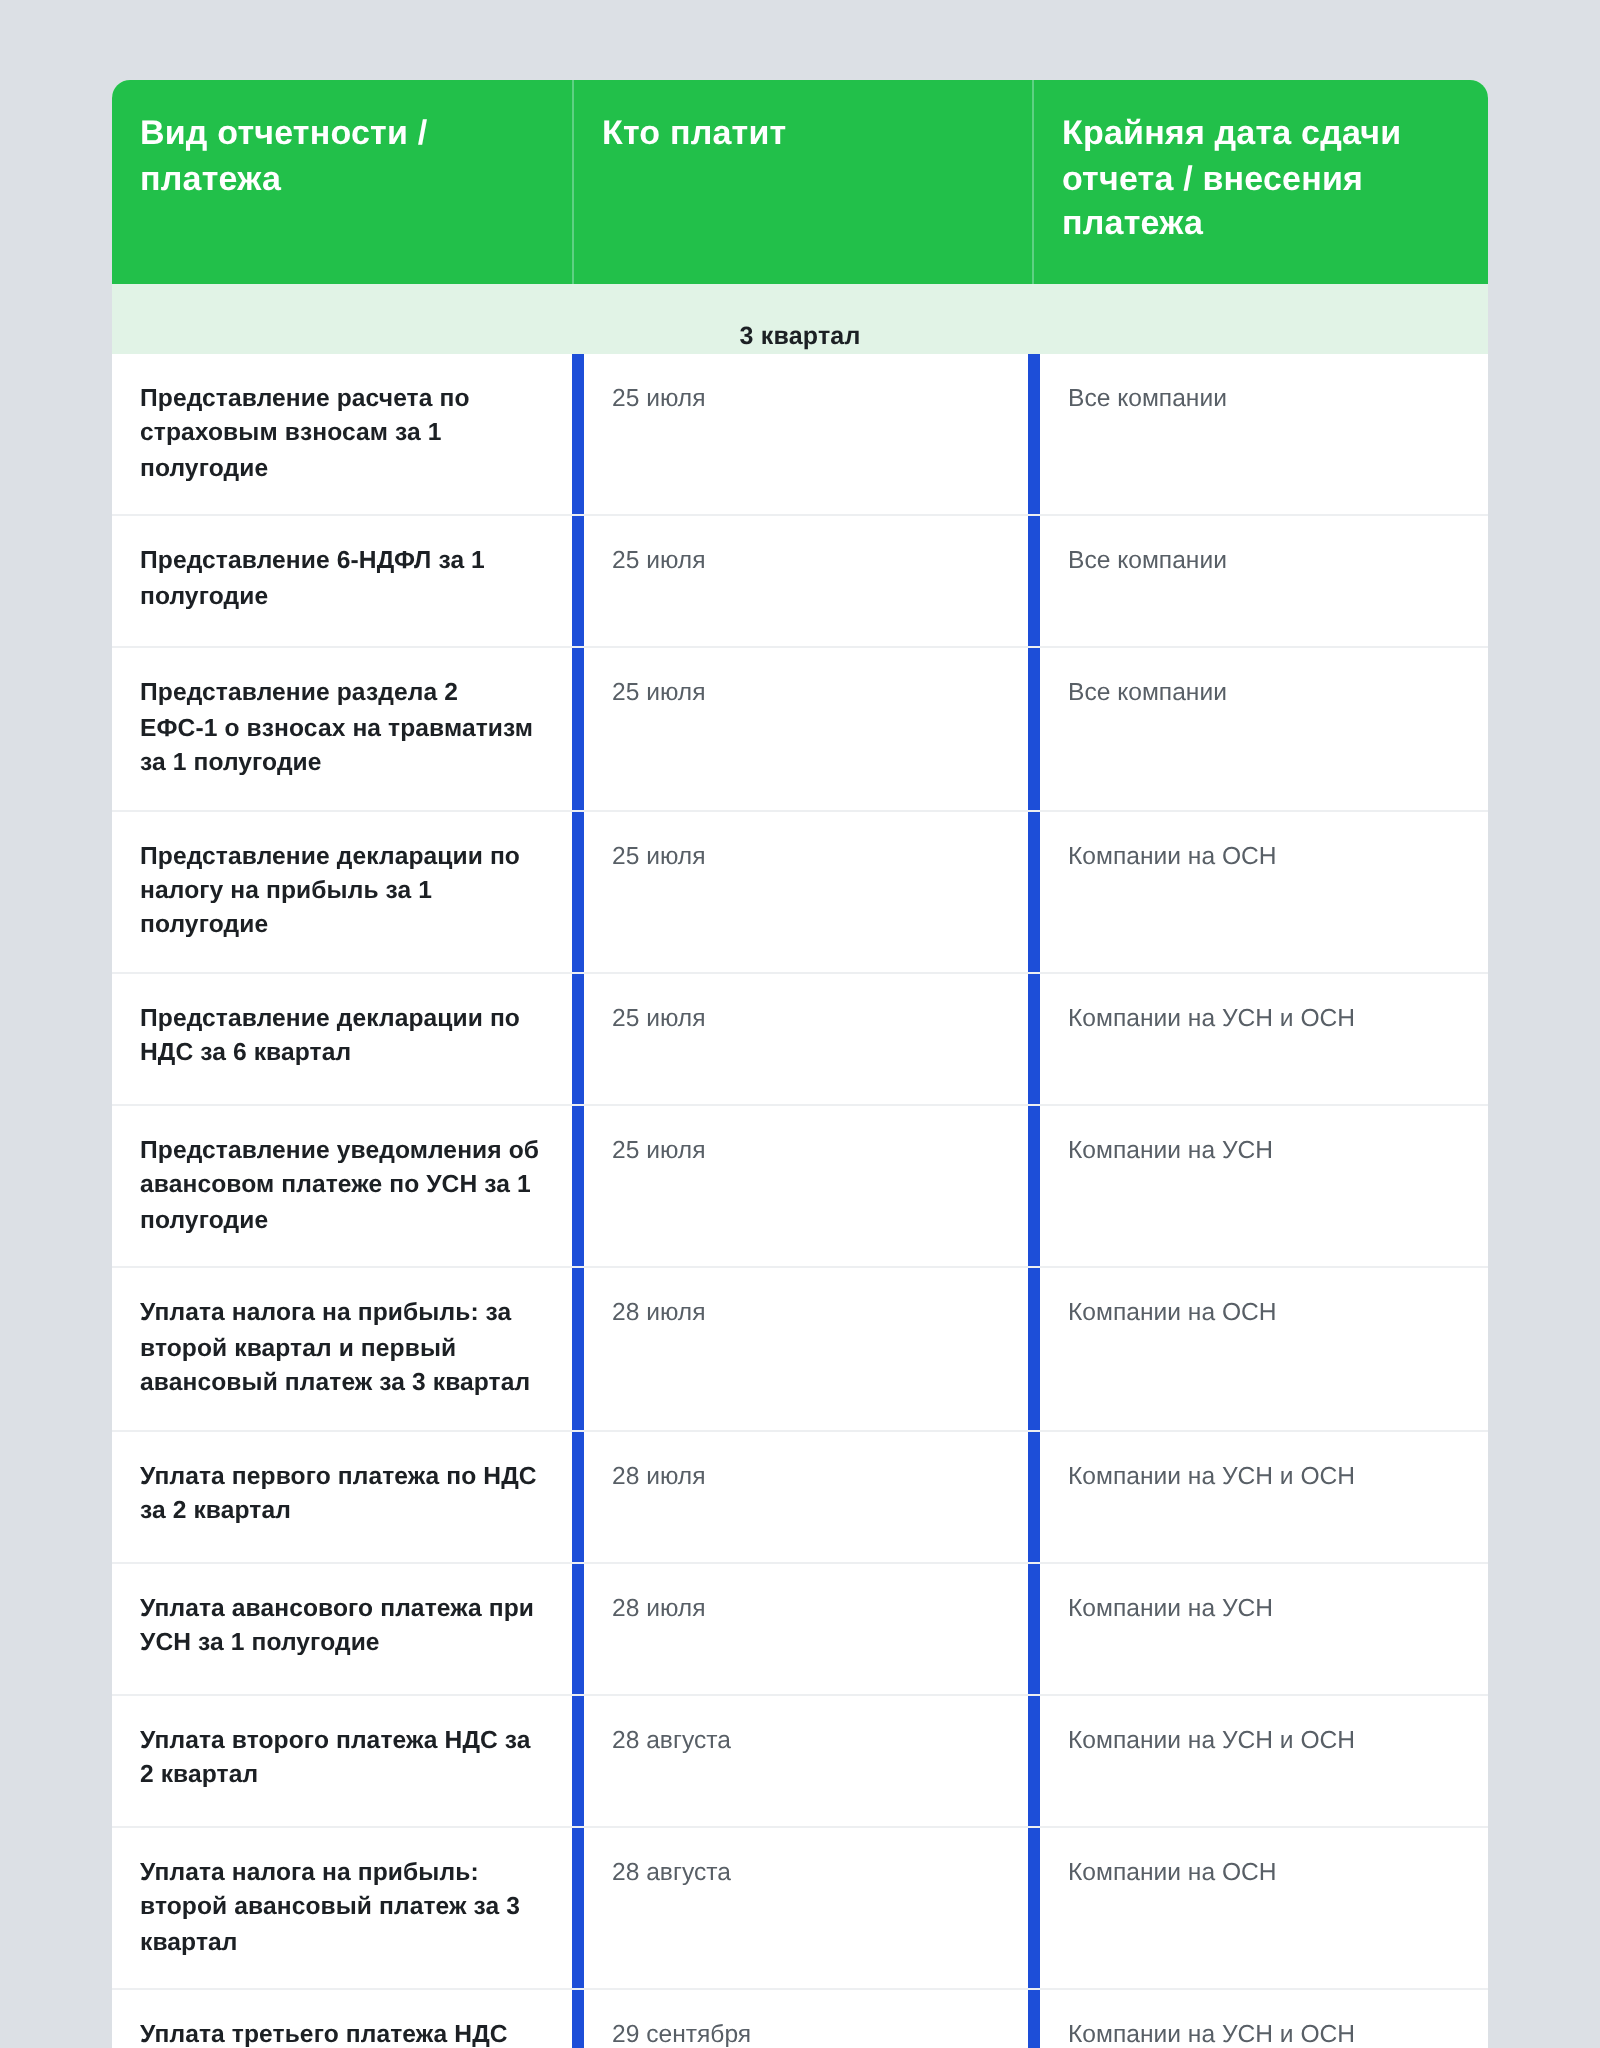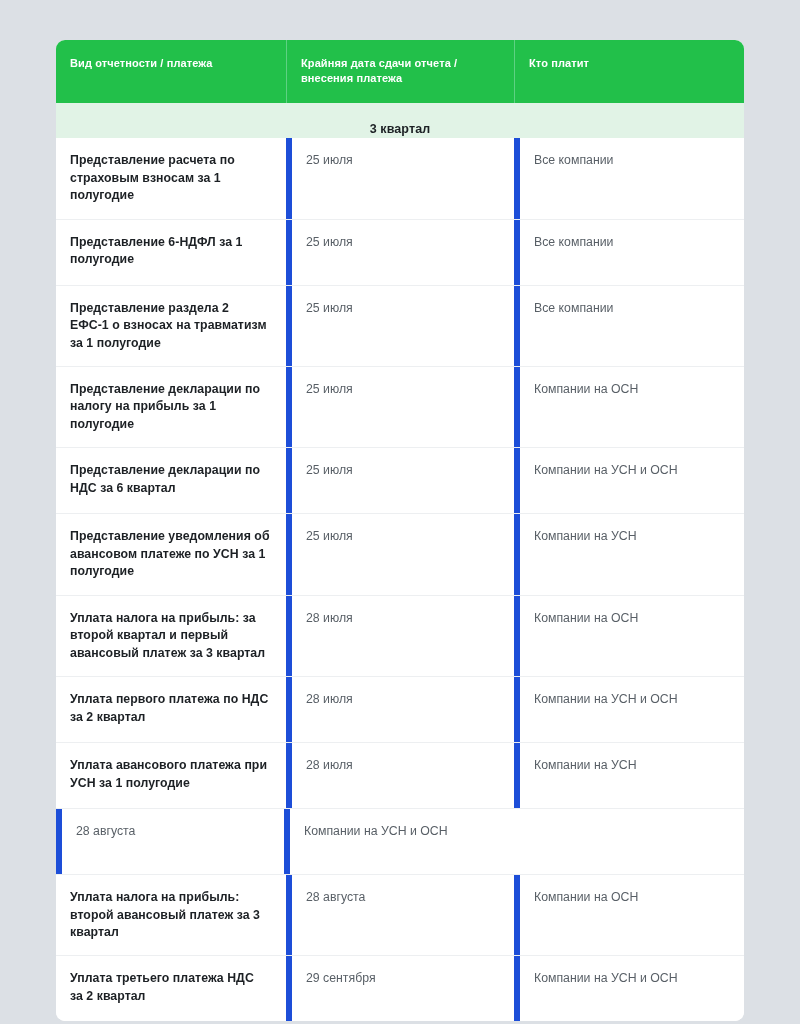--- a/index.html
+++ b/index.html
@@ -34,21 +34,21 @@
 
   
   .thead {
     display: flex;
     background: #22c04a;
   }
   .th {
     box-sizing: border-box;
     padding: 16px 16px 18px 14px;
     color: #ffffff;
-    font-size: 11px;
+    font-size: 17px;
     font-weight: bold;
     line-height: 1.33;
     letter-spacing: 0.1px;
     min-height: 56px;
   }
   .col1 { width: 230px; flex: 0 0 230px; }
   .col2 { width: 228px; flex: 0 0 228px; }
   .col3 { width: 230px; flex: 0 0 230px; }
 
   .thead .col2,
@@ -102,22 +102,22 @@
 </style>
 </head>
 <body>
 
 <div class="page">
 
   <div class="table-card">
 
     <div class="thead">
       <div class="th col1">Вид отчетности / платежа</div>
+      <div class="th col3">Кто платит</div>
       <div class="th col2">Крайняя дата сдачи отчета / внесения платежа</div>
-      <div class="th col3">Кто платит</div>
     </div>
 
     <div class="section-band">3 квартал</div>
 
     <div class="tbody">
         <div class="tr">
           <div class="td col1">Представление расчета по страховым взносам за 1 полугодие</div>
           <div class="td col2">25 июля</div>
           <div class="td col3">Все компании</div>
         </div>
@@ -155,20 +155,21 @@
           <div class="td col1">Уплата первого платежа по НДС за 2 квартал</div>
           <div class="td col2">28 июля</div>
           <div class="td col3">Компании на УСН и ОСН</div>
         </div>
         <div class="tr">
           <div class="td col1">Уплата авансового платежа при УСН за 1 полугодие</div>
           <div class="td col2">28 июля</div>
           <div class="td col3">Компании на УСН</div>
         </div>
         <div class="tr">
+          <div class="td col1">Уплата второго платежа НДС за 2 квартал</div>
           <div class="td col2">28 августа</div>
           <div class="td col3">Компании на УСН и ОСН</div>
         </div>
         <div class="tr">
           <div class="td col1">Уплата налога на прибыль: второй авансовый платеж за 3 квартал</div>
           <div class="td col2">28 августа</div>
           <div class="td col3">Компании на ОСН</div>
         </div>
         <div class="tr">
           <div class="td col1">Уплата третьего платежа НДС за 2 квартал</div>

